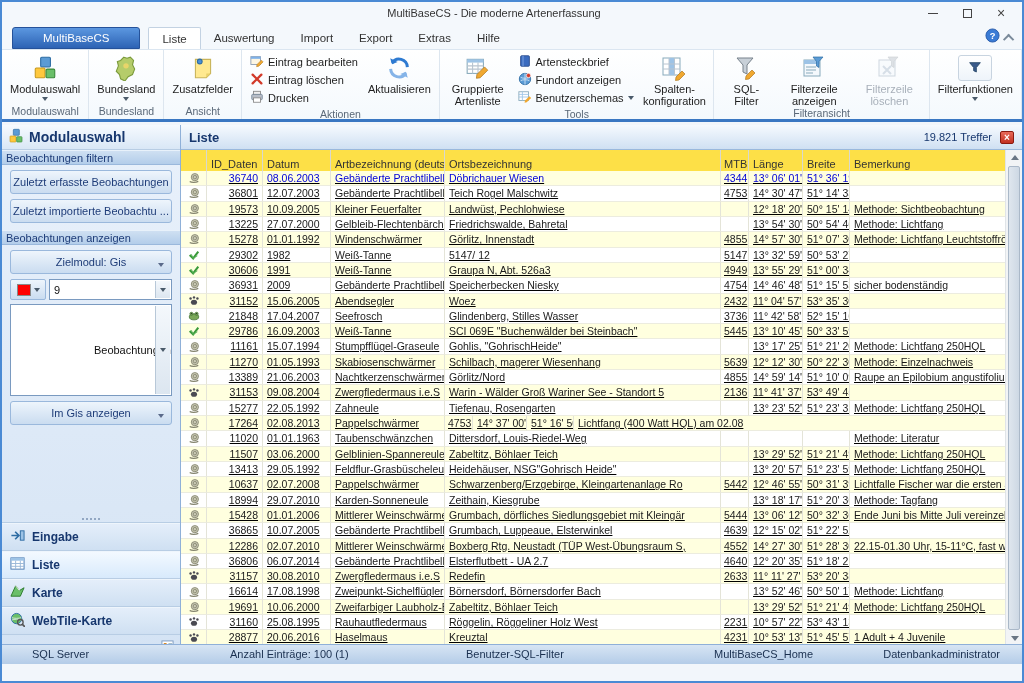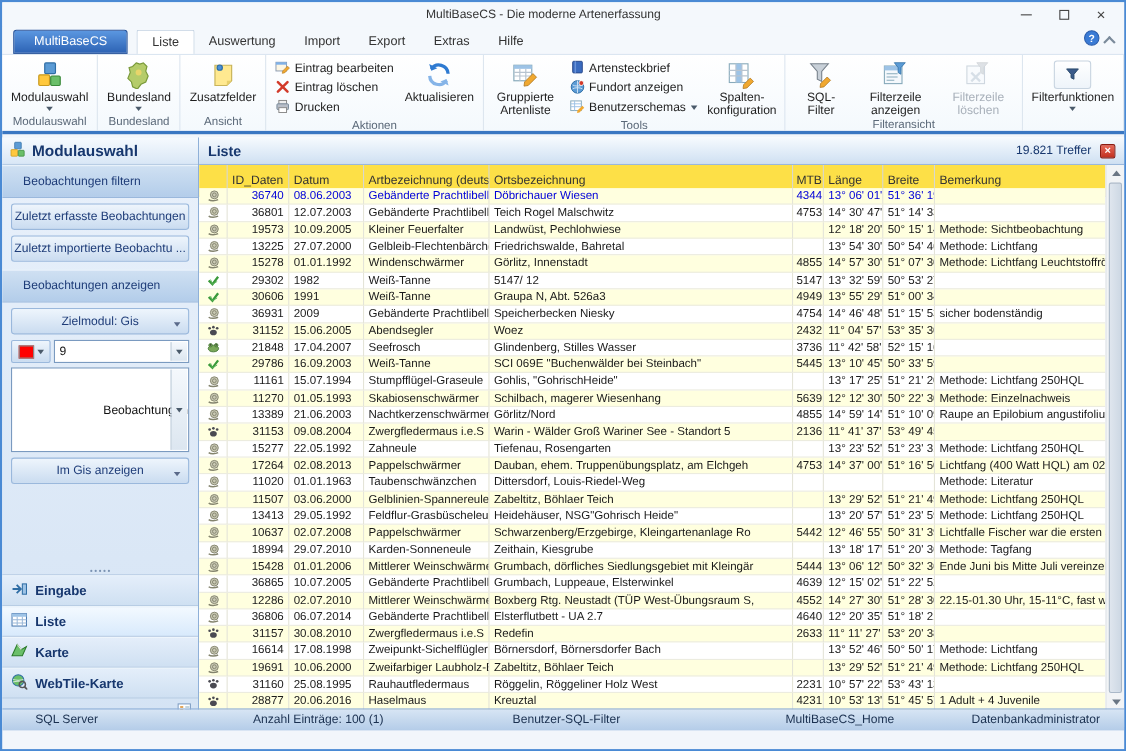--- a/index.html
+++ b/index.html
@@ -10,21 +10,21 @@
   .titlebar{position:absolute;left:0;top:0;right:0;height:22px;background:#f4f8fc;display:flex;align-items:center;}
   .title-text{flex:1;text-align:center;font-size:11px;color:#333;padding-left:68px;}
   .wincontrols{display:flex;align-items:center;gap:4px;padding-right:6px;}
   .winbtn{width:30px;height:18px;display:flex;align-items:center;justify-content:center;color:#444;font-size:12px;cursor:default;}
   .btn-min .bar{display:block;width:10px;height:1px;background:#444;}
   .btn-max .box{display:block;width:9px;height:9px;border:1px solid #444;}
   .btn-close{font-size:14px;}
 
   
   .tabrow{position:absolute;left:0;top:22px;right:0;height:25px;background:#f4f8fc;display:flex;align-items:flex-end;}
-  .appbtn{margin-left:10px;height:22px;padding:0 18px;background:linear-gradient(#5b97e0,#2d63b4);color:#fff;font-size:11.5px;display:flex;align-items:center;border-radius:3px 3px 0 0;border:1px solid #25529a;}
+  .appbtn{margin-left:10px;height:22px;padding:0 30px;background:linear-gradient(#5b97e0,#2d63b4);color:#fff;font-size:11.5px;display:flex;align-items:center;border-radius:3px 3px 0 0;border:1px solid #25529a;}
   .tab{height:22px;padding:0 13px;font-size:11.5px;color:#333;display:flex;align-items:center;}
   .tab.active{background:#fff;border:1px solid #c3d2e2;border-bottom:none;border-radius:2px 2px 0 0;margin-left:8px;}
   .tabrow-right{margin-left:auto;display:flex;align-items:center;gap:6px;padding-right:8px;padding-bottom:2px;}
   .chev-up{width:8px;height:8px;border-top:2px solid #7a8a9a;border-left:2px solid #7a8a9a;transform:rotate(45deg) translateY(2px);}
 
   
   .ribbon{position:absolute;left:0;top:47px;right:0;height:73px;background:linear-gradient(#ffffff,#f4f9fd);border-top:1px solid #dbe6f1;display:flex;border-bottom:3px solid #3a77c2;}
   .rgroup{display:flex;flex-direction:column;border-right:1px solid #dde6ef;padding:2px 3px 0 3px;}
   .rgroup-content{flex:1;display:flex;align-items:stretch;}
   .rgroup-label{height:14px;text-align:center;font-size:10.5px;color:#5a6878;line-height:13px;white-space:nowrap;padding:0 4px;}
@@ -37,21 +37,21 @@
   .stack{display:flex;flex-direction:column;justify-content:flex-start;padding:1px 2px;}
   .smallbtn{display:flex;align-items:center;gap:4px;height:18px;padding:0 3px;font-size:11px;color:#1e1e1e;white-space:nowrap;cursor:default;}
   .boxicon{width:34px;height:26px;border:1px solid #c8d4e0;border-radius:3px;background:linear-gradient(#fff,#eef4fa);display:flex;align-items:center;justify-content:center;}
 
   
   .content{position:absolute;left:0;top:123px;right:0;bottom:20px;display:flex;}
 
   
   .sidebar{width:179px;background:linear-gradient(#e9f1fb,#d4e3f4);border-right:1px solid #8fb0d8;display:flex;flex-direction:column;}
   .sb-title{height:25px;display:flex;align-items:center;gap:5px;padding:0 6px;background:linear-gradient(#f6fafe,#d9e7f6);border-bottom:1px solid #b8cde4;color:#17376e;font-size:14px;font-weight:bold;}
-  .sb-section{height:30px;background:linear-gradient(#cfe0f2,#b3cdea);border-top:1px solid #e8f1fa;border-bottom:1px solid #9ab8dc;color:#1e3c78;font-size:11px;display:flex;align-items:center;padding:0 19px;}
+  .sb-section{height:15px;background:linear-gradient(#cfe0f2,#b3cdea);border-top:1px solid #e8f1fa;border-bottom:1px solid #9ab8dc;color:#1e3c78;font-size:11px;display:flex;align-items:center;padding:0 4px;}
   .sb-btn{margin:5px 8px 0 8px;height:24px;background:linear-gradient(#eef5fc,#cadcf0);border:1px solid #9ab8dc;border-radius:3px;color:#1e3c78;font-size:11px;display:flex;align-items:center;justify-content:center;position:relative;}
   .sb-btn .dd{position:absolute;right:7px;top:10px;border-top-color:#5a6a8a;}
   .sb-gap{height:7px;}
   .sb-comborow{display:flex;gap:3px;margin:5px 8px 0 8px;height:21px;}
   .swatchbox{width:36px;background:linear-gradient(#eef5fc,#cadcf0);border:1px solid #9ab8dc;border-radius:2px;display:flex;align-items:center;justify-content:center;gap:3px;}
   .swatch{width:14px;height:12px;background:#ff0000;border:1px solid #888;}
   .combo{flex:1;background:#fff;border:1px solid #7a9ac0;display:flex;align-items:center;font-size:11px;color:#111;padding-left:4px;position:relative;}
   .combo .ddbtn{position:absolute;right:1px;top:1px;bottom:1px;width:15px;background:linear-gradient(#f4f8fc,#dce6f0);border-left:1px solid #b8c8d8;display:flex;align-items:center;justify-content:center;}
   .sb-combo-single{margin:4px 8px 0 8px;height:19px;justify-content:flex-end;}
   .sb-fill{flex:1;}
@@ -65,21 +65,21 @@
   .main{flex:1;display:flex;flex-direction:column;background:#fff;position:relative;}
   .panel-header{height:25px;background:linear-gradient(#f6fafe,#cfe0f2);border-bottom:1px solid #9ab8dc;display:flex;align-items:center;padding:0 8px;}
   .panel-title{font-size:13px;font-weight:bold;color:#17376e;flex:1;}
   .panel-count{font-size:11px;color:#17376e;margin-right:8px;}
   .closebox{width:14px;height:13px;background:linear-gradient(#e86a5a,#c23020);border:1px solid #8a1a10;border-radius:2px;color:#fff;font-size:10px;line-height:11px;text-align:center;font-weight:bold;}
 
   .tablewrap{flex:1;position:relative;overflow:hidden;}
   .thead{position:absolute;left:0;top:0;right:17px;height:29px;display:flex;background:#fde047;border-bottom:1px solid #c0c8d0;}
   .thead .cell{font-size:11px;color:#333;border-right:1px solid #d8d8d0;display:flex;align-items:center;padding:0 4px;white-space:nowrap;overflow:hidden;}
   .tbody{position:absolute;left:0;top:21px;right:17px;bottom:15px;overflow:hidden;}
-  .trow{display:flex;height:15.32px;background:#fff;}
+  .trow{display:flex;height:15.32px;background:#fff;text-decoration:underline;}
   .trow:nth-child(odd){background:#ffffdf;}
   .trow .cell{font-size:10.5px;color:#1a1a1a;border-right:1px solid #e4e4d8;border-bottom:1px solid #ececdf;padding:0 4px;white-space:nowrap;overflow:hidden;line-height:14.3px;}
   .trow.sel .cell{color:#0000d8;}
   .c-icon{width:26px;display:flex;align-items:center;justify-content:center;padding:0 !important;}
   .c-id{width:56px;text-align:right;}
   .c-datum{width:68px;}
   .c-art{width:114px;}
   .c-ort{width:276px;}
   .c-mtb{width:28px;text-align:right;padding:0 3px !important;}
   .c-lng{width:54px;}
@@ -724,21 +724,20 @@
               <div class="cell c-icon">
                 <svg viewBox="0 0 14 14" width="12" height="12">
                   <circle cx="8" cy="6" r="4.2" fill="#c9c9b4" stroke="#84846e"></circle>
                   <circle cx="8" cy="6" r="2" fill="none" stroke="#84846e"></circle>
                   <path d="M2 11c2 1.5 7 1.5 10 0" stroke="#84846e" stroke-width="1.6" fill="none"></path>
                 </svg>
               </div>
               <div class="cell c-id">17264</div>
               <div class="cell c-datum">02.08.2013</div>
               <div class="cell c-art">Pappelschwärmer</div>
-              <div class="cell c-ort">Dauban, ehem. Truppenübungsplatz, am Elchgeh</div>
               <div class="cell c-mtb">4753</div>
               <div class="cell c-lng">14° 37' 00'</div>
               <div class="cell c-brt">51° 16' 50'</div>
               <div class="cell c-bem">Lichtfang (400 Watt HQL) am 02.08</div>
             </div>
             <div class="trow">
               <div class="cell c-icon">
                 <svg viewBox="0 0 14 14" width="12" height="12">
                   <circle cx="8" cy="6" r="4.2" fill="#c9c9b4" stroke="#84846e"></circle>
                   <circle cx="8" cy="6" r="2" fill="none" stroke="#84846e"></circle>

